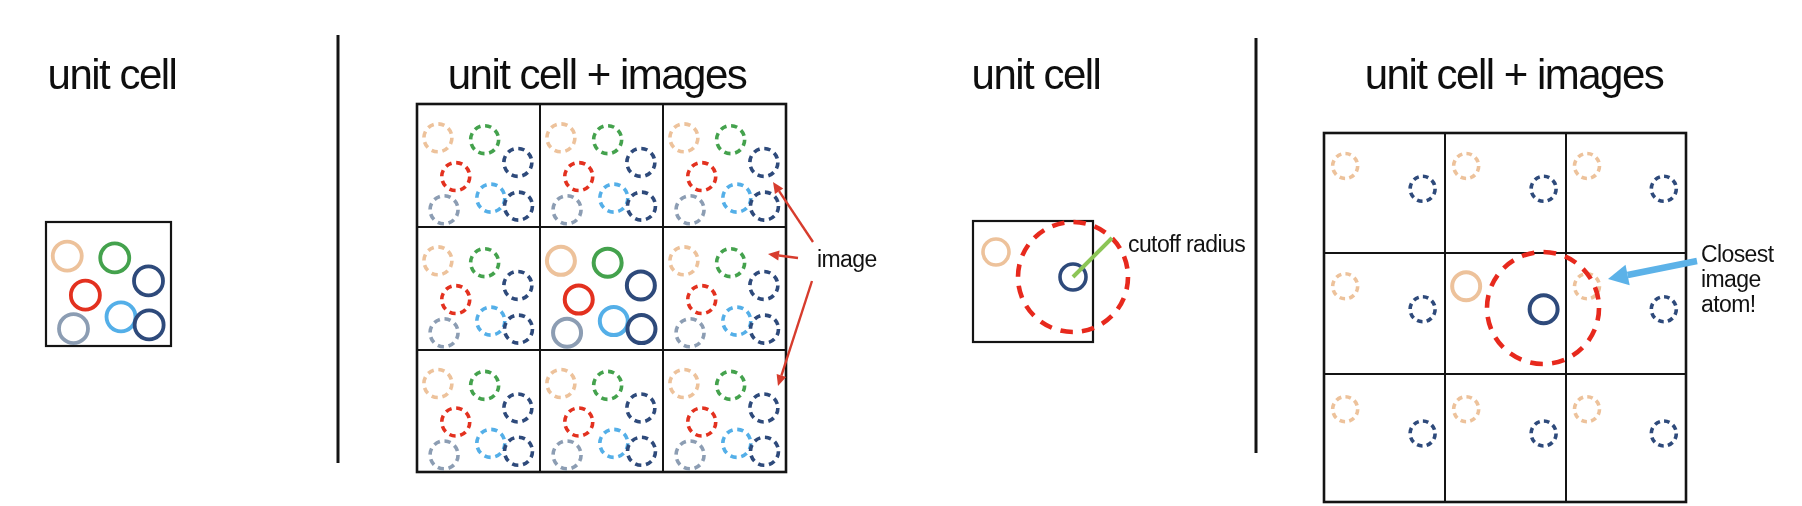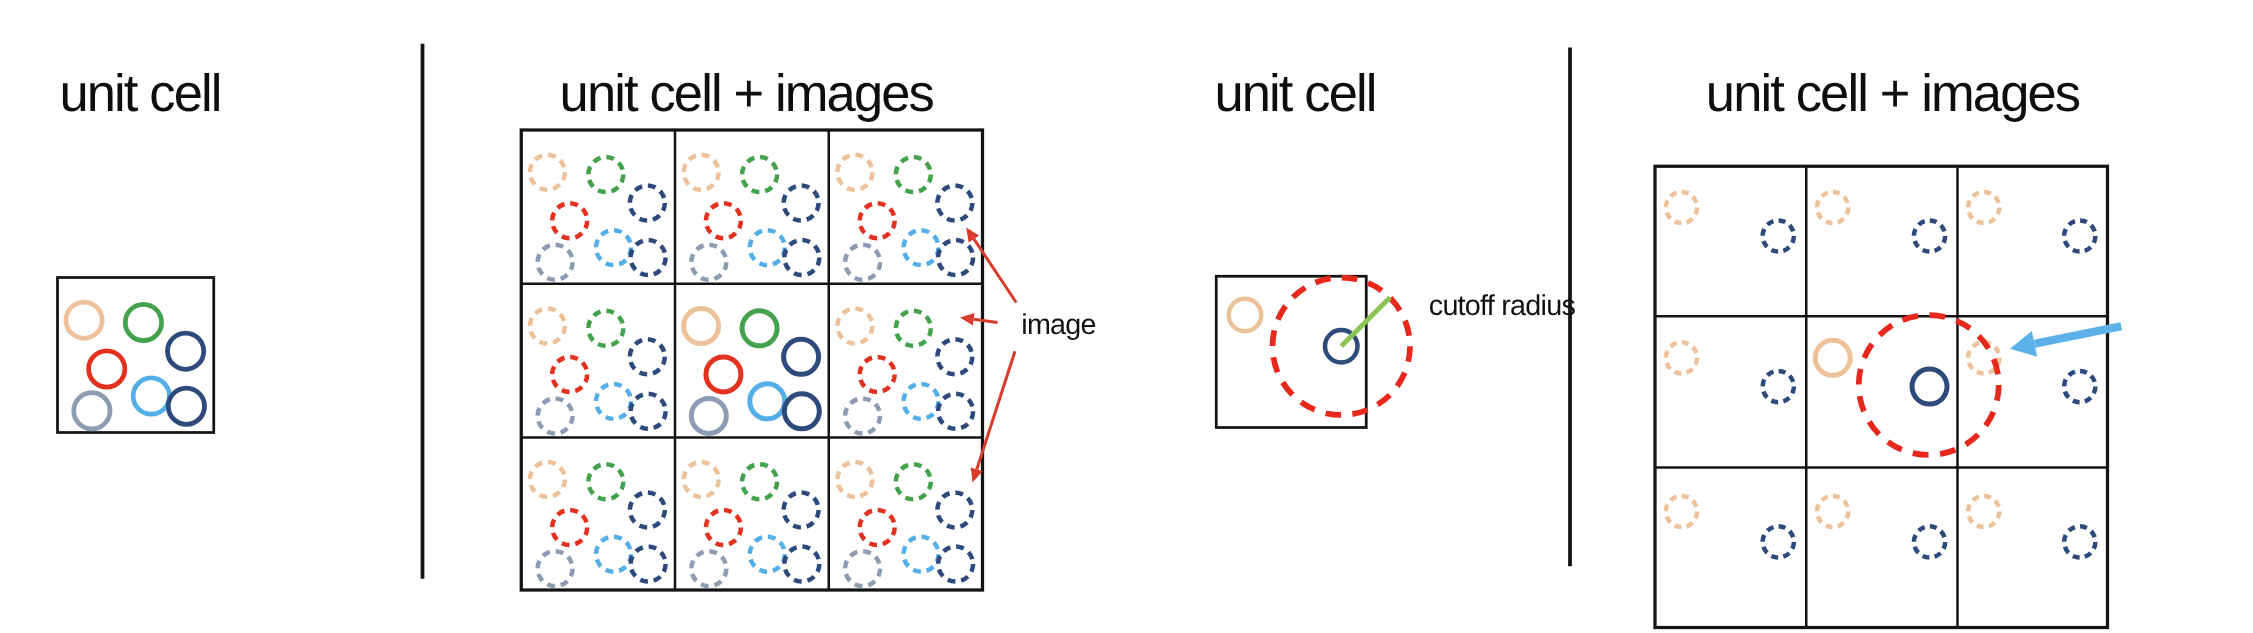--- a/index.html
+++ b/index.html
@@ -9,21 +9,21 @@
   }
   #fig{position:absolute;left:0;top:0;}
   .title{
     position:absolute;top:51px;transform:translateX(-50%);
     font-size:42px;letter-spacing:-1.5px;color:#0e0e0e;white-space:nowrap;
   }
   .note{
     position:absolute;font-size:23px;letter-spacing:-0.6px;color:#121212;line-height:25px;
   }
   #label-images{left:817px;top:247px;}
-  #label-cutoff{left:1128px;top:232px;margin-left:15px;}
+  #label-cutoff{left:1128px;top:232px;}
   #label-closest{left:1701px;top:242px;width:92px;}
   #title-1{left:112px;}
   #title-2{left:597px;}
   #title-3{left:1036px;}
   #title-4{left:1514px;}
 </style>
 </head>
 <body>
 
 <div class="stage">
@@ -145,13 +145,14 @@
       <polygon points="1608,279 1625.5216438969474,264.74370331577745 1629.6845486065927,285.3269543801358" fill="#5CB2E8"></polygon>
     </svg>
 
   <div class="title" id="title-1">unit cell</div>
   <div class="title" id="title-2">unit cell + images</div>
   <div class="title" id="title-3">unit cell</div>
   <div class="title" id="title-4">unit cell + images</div>
 
   <div class="note" id="label-images">image</div>
   <div class="note" id="label-cutoff">cutoff radius</div>
+  <div class="note" id="label-closest">Closest image atom!</div>
 </div>
 
 </body></html>

